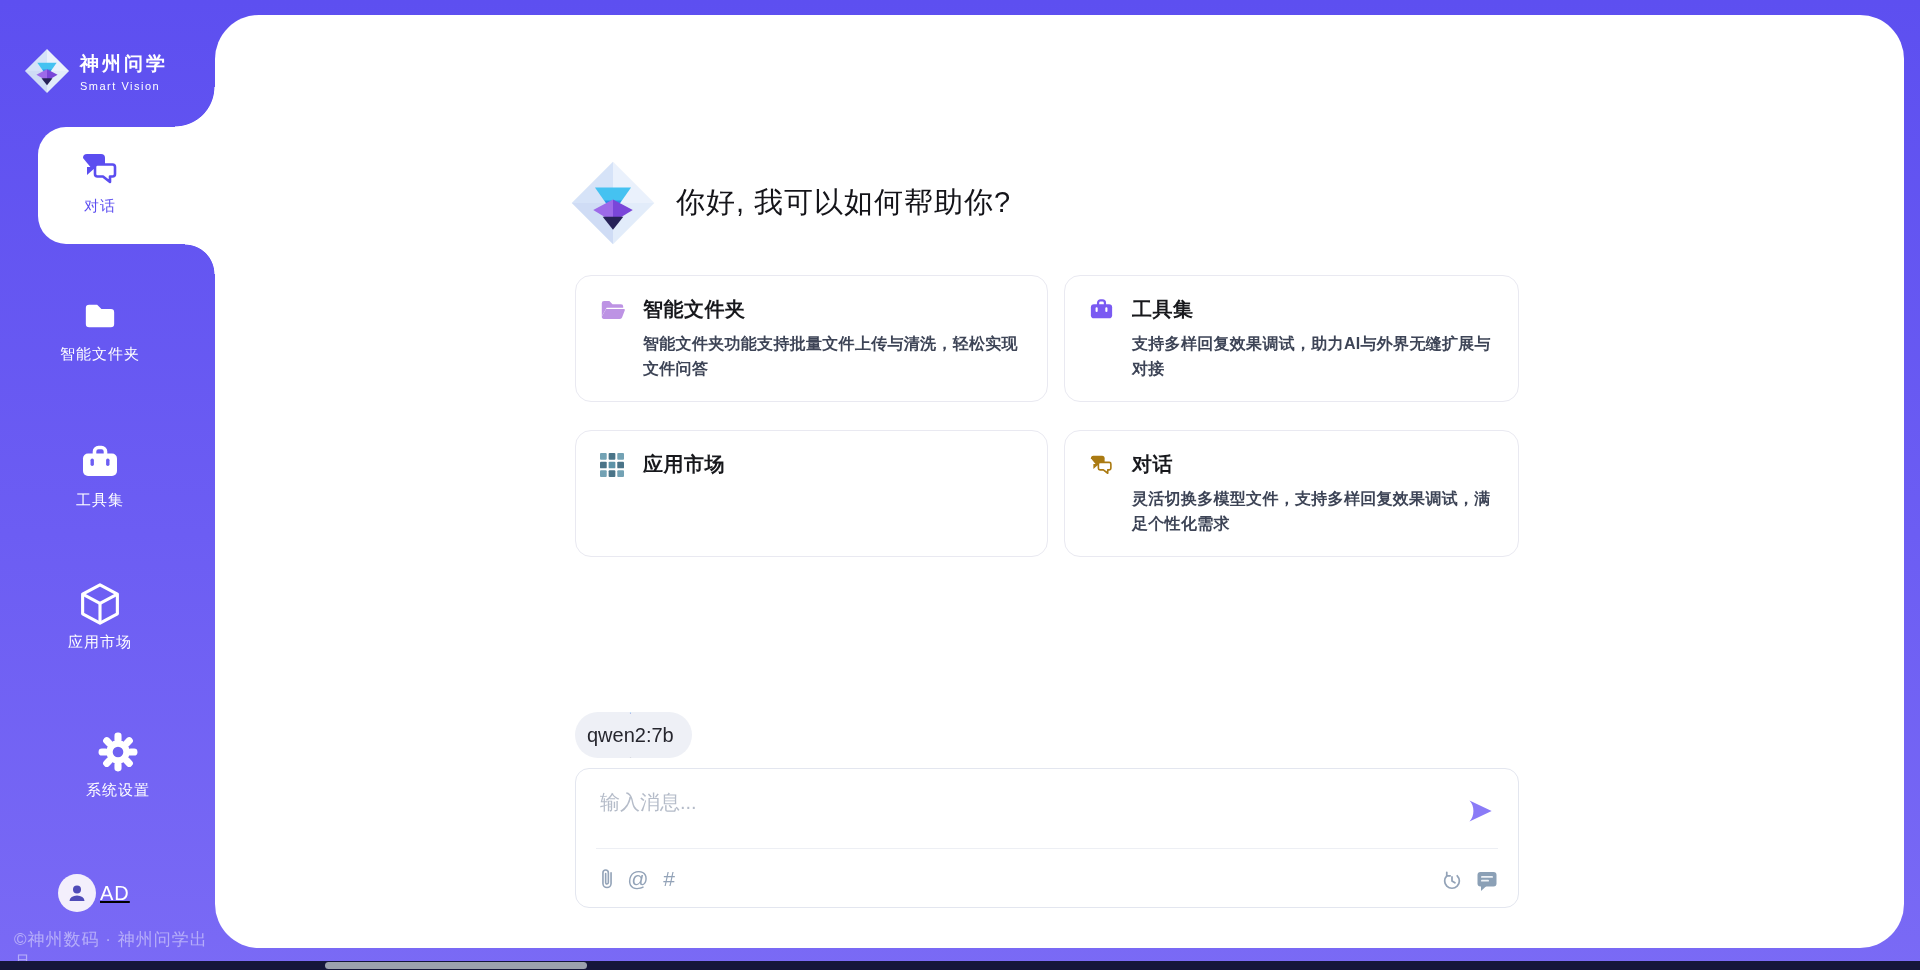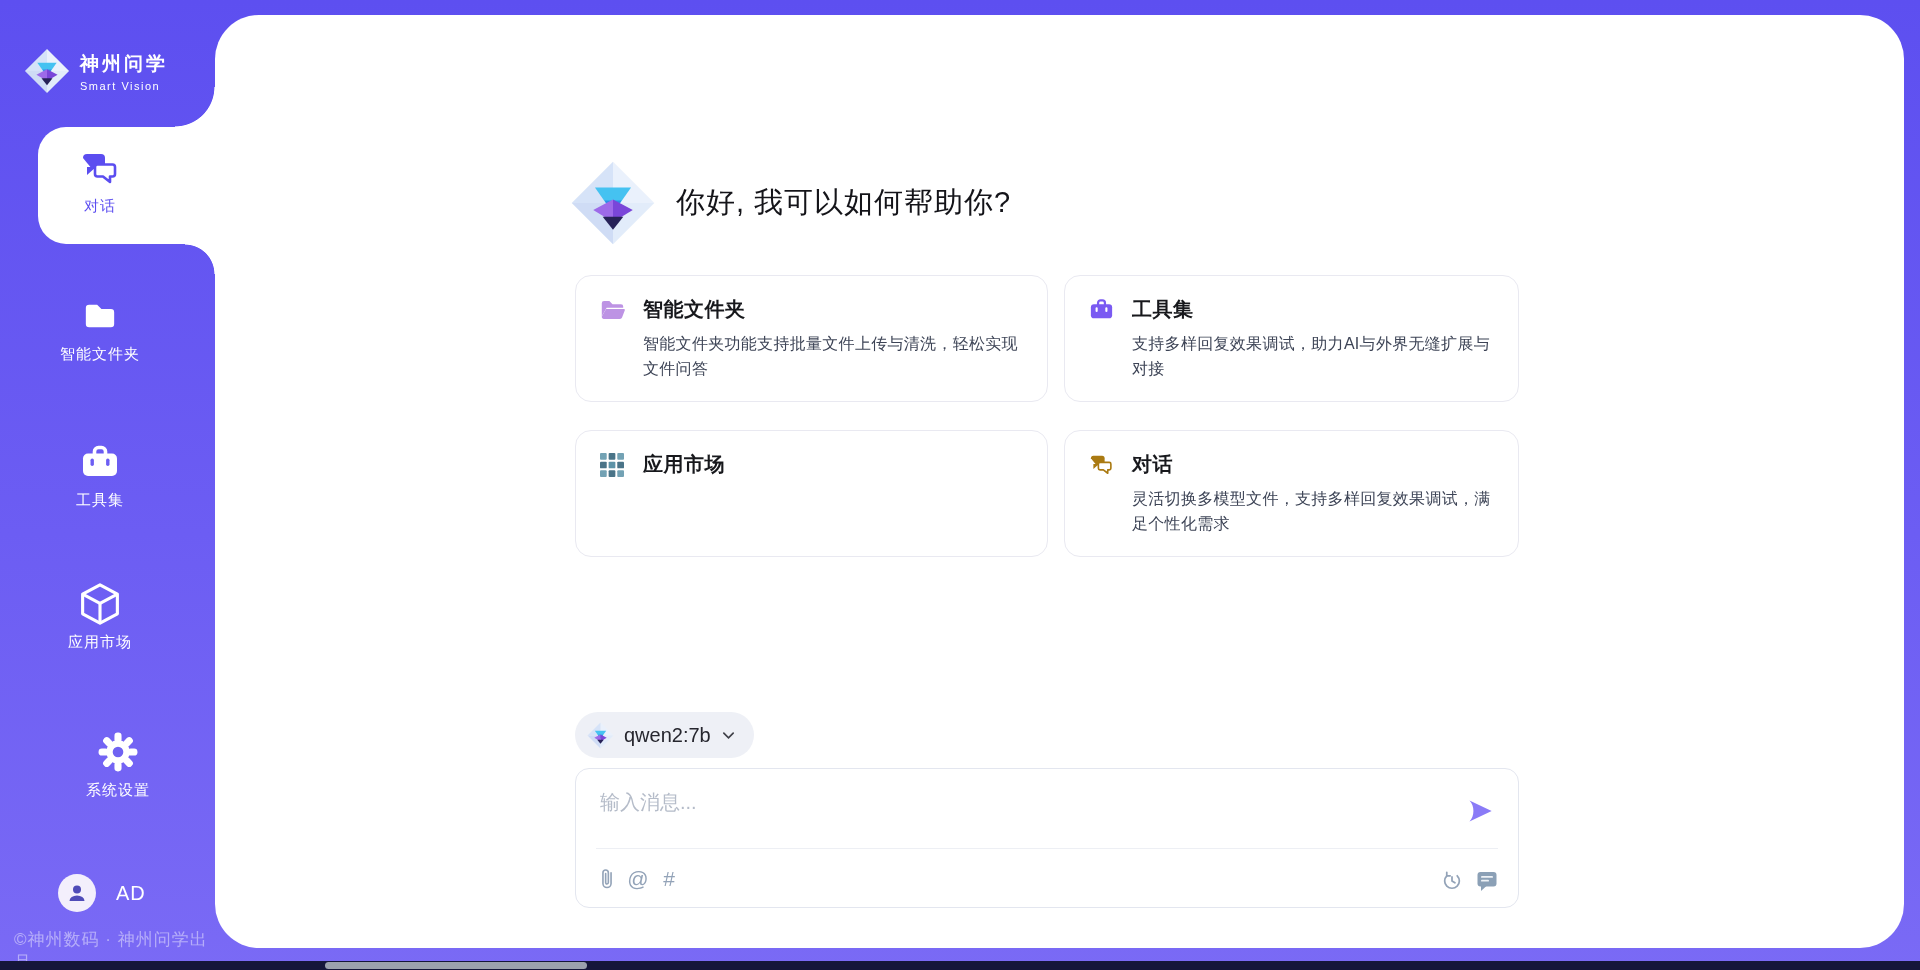--- a/index.html
+++ b/index.html
@@ -29,41 +29,41 @@
     background:radial-gradient(circle at 0 100%, rgba(255,255,255,0) 29px, #fff 29.8px); }
 
   .nav-item { position:absolute; left:0; width:200px; display:flex; flex-direction:column;
     align-items:center; gap:9px; cursor:pointer; z-index:2; }
   .nav-item .nav-label { color:#ffffff; font-size:15px; letter-spacing:1px; }
   .nav-item.active .nav-label { color:#5b4df0; }
   .nav-icon { height:40px; display:flex; align-items:center; justify-content:center; }
   .nav-item.active { color:#5b4df0; }
   .nav-item:not(.active) { color:#ffffff; }
 
-  .user-row { position:absolute; left:58px; top:874px; display:flex; align-items:center; gap:20px; cursor:pointer; }
+  .user-row { position:absolute; left:58px; top:874px; display:flex; align-items:center; gap:4px; cursor:pointer;text-decoration:underline; }
   .avatar { width:38px; height:38px; border-radius:50%; background:#f3effc; display:flex; align-items:center; justify-content:center; }
   .user-name { color:#fff; font-size:20px; letter-spacing:1px; }
   .copyright { position:absolute; left:14px; top:928px; color:rgba(255,255,255,0.45); font-size:17px; letter-spacing:1px; }
 
   
   .greeting { position:absolute; left:570px; top:160px; display:flex; align-items:center; gap:20px; }
   .greeting .diamond { width:86px; height:86px; }
   .page-title { font-size:29px; font-weight:400; color:#141419; letter-spacing:1px; }
 
   .cards { position:absolute; left:575px; top:275px; width:944px;
     display:grid; grid-template-columns:473px 455px; column-gap:16px; row-gap:28px; }
   .card { min-height:127px; border:1px solid #e9e9f1; border-radius:16px;
     padding:20px 20px 18px 24px; background:#fff; cursor:pointer; }
   .card-head { display:flex; align-items:center; gap:18px; }
   .card-icon { width:25px; height:25px; display:flex; align-items:center; }
   .card-title { font-size:20px; font-weight:700; color:#17181c; letter-spacing:0.5px; }
-  .card-desc { margin:9px 0 0 43px; font-size:16px; color:#3d4456; line-height:1.55; letter-spacing:0.3px; }
+  .card-desc { margin:9px 0 0 43px; font-size:16px; color:#3d4456; line-height:1.55; letter-spacing:0.3px;font-weight:bold; }
 
   .model-pill { position:absolute; left:575px; top:712px; height:46px; padding:0 18px 0 12px;
-    background:#eef0f6; border-radius:23px; display:inline-flex; align-items:center; gap:10px; cursor:pointer; }
+    background:#eef0f6; border-radius:23px; display:inline-flex; align-items:center; gap:10px; cursor:pointer;flex-direction:column; }
   .model-pill .diamond { width:27px; height:27px; }
   .model-name { font-size:20px; color:#26262e; }
 
   .composer { position:absolute; left:575px; top:768px; width:944px; height:140px;
     background:#fff; border:1.5px solid #e3e6ef; border-radius:14px; }
   .composer input { position:absolute; left:24px; top:16px; width:820px; height:34px;
     border:none; outline:none; font-size:20px; color:#3a3f4c; background:transparent;
     font-family:"Liberation Sans","DejaVu Sans",sans-serif; }
   .composer input::placeholder { color:#b5bcc9; }
   .send-btn { position:absolute; right:24px; top:28px; width:28px; height:28px; cursor:pointer; }

